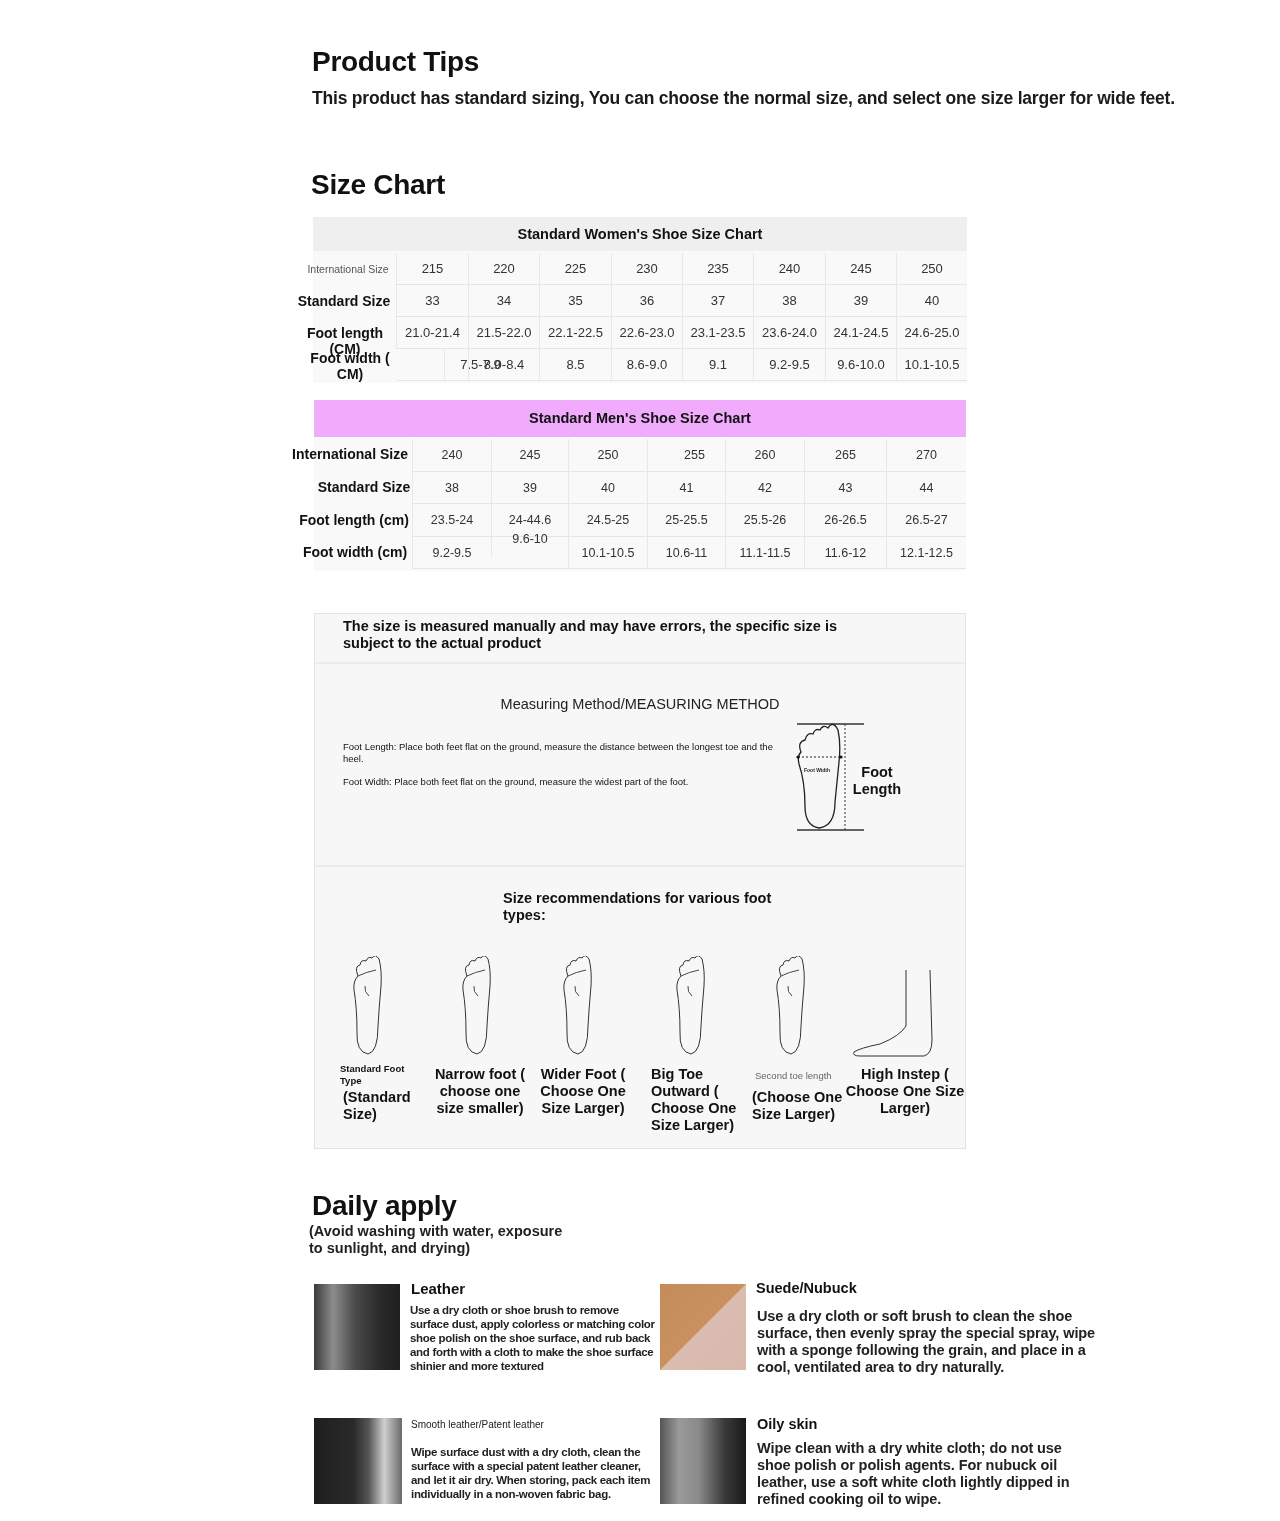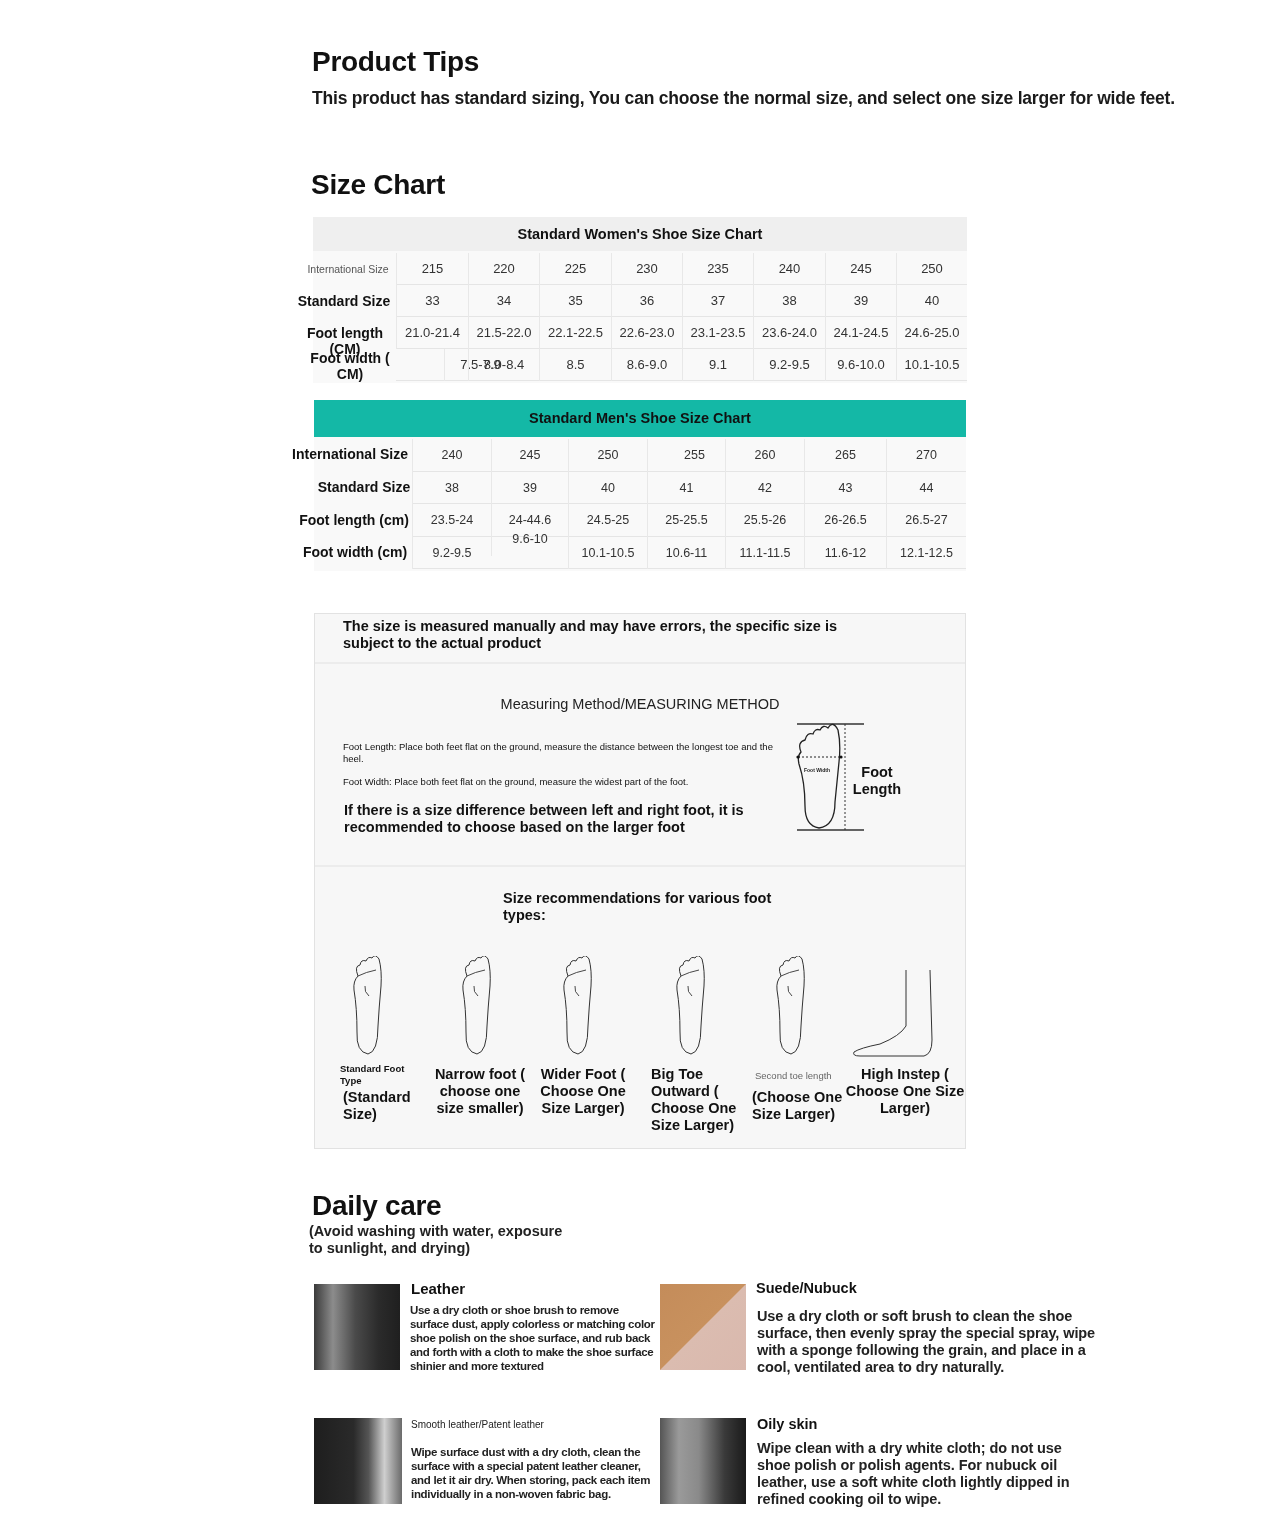--- a/index.html
+++ b/index.html
@@ -76,21 +76,21 @@
       <div class="abs" style="left: 611px; width: 71px; top: 349px; height: 32px; line-height: 32px; text-align: center; font-size: 13px; color: rgb(51, 51, 51); border-left: 1px solid rgb(232, 232, 232); white-space: nowrap;">8.6-9.0</div>
       <div class="abs" style="left: 682px; width: 71px; top: 349px; height: 32px; line-height: 32px; text-align: center; font-size: 13px; color: rgb(51, 51, 51); border-left: 1px solid rgb(232, 232, 232); white-space: nowrap;">9.1</div>
       <div class="abs" style="left: 753px; width: 72px; top: 349px; height: 32px; line-height: 32px; text-align: center; font-size: 13px; color: rgb(51, 51, 51); border-left: 1px solid rgb(232, 232, 232); white-space: nowrap;">9.2-9.5</div>
       <div class="abs" style="left: 825px; width: 71px; top: 349px; height: 32px; line-height: 32px; text-align: center; font-size: 13px; color: rgb(51, 51, 51); border-left: 1px solid rgb(232, 232, 232); white-space: nowrap;">9.6-10.0</div>
       <div class="abs" style="left: 896px; width: 71px; top: 349px; height: 32px; line-height: 32px; text-align: center; font-size: 13px; color: rgb(51, 51, 51); border-left: 1px solid rgb(232, 232, 232); white-space: nowrap;">10.1-10.5</div>
     </div>
 </div>
 
 <div>
   <div class="abs" style="left:314px; top:400px; width:652px; height:171px; background:#f9f9f9;"></div>
-  <div class="abs" style="left:314px; top:400px; width:652px; height:37px; background:#14b8a6; text-align:center; line-height:37px; font-weight:bold; font-size:14.5px;">Standard Men's Shoe Size Chart</div>
+  <div class="abs" style="left:314px; top:400px; width:652px; height:37px; background:#f0abfc; text-align:center; line-height:37px; font-weight:bold; font-size:14.5px;">Standard Men's Shoe Size Chart</div>
   <div id="men-rows">
       <div class="rowhead-abs" style="left: 290px; width: 120px; top: 446px;">International Size</div>
       <div class="abs" style="left: 412px; top: 470.5px; width: 554px; height: 1px; background: rgb(229, 229, 229);"></div>
       <div class="abs" style="left: 412px; width: 79px; top: 439px; height: 32.5px; line-height: 32.5px; text-align: center; font-size: 12.5px; color: rgb(51, 51, 51); border-left: 1px solid rgb(232, 232, 232); white-space: nowrap;">240</div>
       <div class="abs" style="left: 491px; width: 77px; top: 439px; height: 32.5px; line-height: 32.5px; text-align: center; font-size: 12.5px; color: rgb(51, 51, 51); border-left: 1px solid rgb(232, 232, 232); white-space: nowrap;">245</div>
       <div class="abs" style="left: 568px; width: 79px; top: 439px; height: 32.5px; line-height: 32.5px; text-align: center; font-size: 12.5px; color: rgb(51, 51, 51); border-left: 1px solid rgb(232, 232, 232); white-space: nowrap;">250</div>
       <div class="abs" style="left: 647px; width: 78px; top: 439px; height: 32.5px; line-height: 32.5px; text-align: center; font-size: 12.5px; color: rgb(51, 51, 51); border-left: 1px solid rgb(232, 232, 232); white-space: nowrap; padding-left: 16px;">255</div>
       <div class="abs" style="left: 725px; width: 79px; top: 439px; height: 32.5px; line-height: 32.5px; text-align: center; font-size: 12.5px; color: rgb(51, 51, 51); border-left: 1px solid rgb(232, 232, 232); white-space: nowrap;">260</div>
       <div class="abs" style="left: 804px; width: 82px; top: 439px; height: 32.5px; line-height: 32.5px; text-align: center; font-size: 12.5px; color: rgb(51, 51, 51); border-left: 1px solid rgb(232, 232, 232); white-space: nowrap;">265</div>
       <div class="abs" style="left: 886px; width: 80px; top: 439px; height: 32.5px; line-height: 32.5px; text-align: center; font-size: 12.5px; color: rgb(51, 51, 51); border-left: 1px solid rgb(232, 232, 232); white-space: nowrap;">270</div>
@@ -123,21 +123,20 @@
       <div class="abs" style="left: 886px; width: 80px; top: 536.5px; height: 32.5px; line-height: 32.5px; text-align: center; font-size: 12.5px; color: rgb(51, 51, 51); border-left: 1px solid rgb(232, 232, 232); white-space: nowrap;">12.1-12.5</div>
     </div>
 </div>
 
 <div class="panel">
   <div class="panel-text-bold" style="left:28px; top:4px; width:540px;">The size is measured manually and may have errors, the specific size is subject to the actual product</div>
   <div class="panel-divider" style="top:48px;"></div>
   <div class="abs" style="left:0; top:82px; width:650px; text-align:center; font-size:14.5px; color:#222;">Measuring Method/MEASURING METHOD</div>
   <div class="panel-small" style="left:28px; top:127px; width:445px;">Foot Length: Place both feet flat on the ground, measure the distance between the longest toe and the heel.</div>
   <div class="panel-small" style="left:28px; top:162px; width:445px;">Foot Width: Place both feet flat on the ground, measure the widest part of the foot.</div>
-  <div class="panel-text-bold" style="left:29px; top:188px; width:420px; font-weight:bold;">If there is a size difference between left and right foot, it is recommended to choose based on the larger foot</div>
 
   <svg class="abs" style="left:472px; top:108px;" width="80" height="112" viewBox="0 0 80 112">
     <line x1="10" y1="2" x2="77" y2="2" stroke="#333" stroke-width="1.3"></line>
     <line x1="10" y1="108" x2="77" y2="108" stroke="#333" stroke-width="1.3"></line>
     <line x1="58" y1="2" x2="58" y2="108" stroke="#333" stroke-width="1" stroke-dasharray="2,2"></line>
     <path d="M14 30 Q10 20 18 18 Q20 10 26 12 Q28 6 33 8 Q36 2 41 6 Q46 -2 51 8 Q54 22 52 40 Q50 60 48 80 Q48 104 32 106 Q18 104 18 84 Q18 60 12 42 Q10 34 14 30 Z" fill="none" stroke="#222" stroke-width="1.3"></path>
     <line x1="11" y1="35" x2="54" y2="35" stroke="#222" stroke-width="1" stroke-dasharray="2,2"></line>
     <circle cx="11" cy="35" r="1.6" fill="#111"></circle>
     <circle cx="54" cy="35" r="1.6" fill="#111"></circle>
   </svg>
@@ -177,21 +176,21 @@
   <div class="foot-label tiny" style="left:25px; top:449px; width:80px;">Standard Foot Type</div>
   <div class="foot-label" style="left:28px; top:475px; width:80px;">(Standard Size)</div>
   <div class="foot-label" style="left:116px; top:452px; width:98px; text-align:center;">Narrow foot ( choose one size smaller)</div>
   <div class="foot-label" style="left:222px; top:452px; width:92px; text-align:center;">Wider Foot ( Choose One Size Larger)</div>
   <div class="foot-label" style="left:336px; top:452px; width:92px;">Big Toe Outward ( Choose One Size Larger)</div>
   <div class="foot-label grey" style="left:440px; top:453px; width:92px;">Second toe length</div>
   <div class="foot-label" style="left:437px; top:475px; width:92px;">(Choose One Size Larger)</div>
   <div class="foot-label" style="left:530px; top:452px; width:120px; text-align:center;">High Instep ( Choose One Size Larger)</div>
 </div>
 
-<div class="abs h-title" style="left:312px; top:1190px;">Daily care</div>
+<div class="abs h-title" style="left:312px; top:1190px;">Daily apply</div>
 <div class="abs" style="left:309px; top:1223px; width:270px; font-weight:bold; font-size:14.5px; line-height:17px; color:#222;">(Avoid washing with water, exposure to sunlight, and drying)</div>
 
 <div class="care-swatch" style="left:314px; top:1284px; background: linear-gradient(90deg, #3a3a3a 0%, #8c8c8c 22%, #4a4a4a 48%, #2b2b2b 75%, #1f1f1f 100%);"></div>
 <div class="care-title" style="left:411px; top:1280px;">Leather</div>
 <div class="care-body" style="left:410px; top:1303px; width:250px;">Use a dry cloth or shoe brush to remove surface dust, apply colorless or matching color shoe polish on the shoe surface, and rub back and forth with a cloth to make the shoe surface shinier and more textured</div>
 
 <div class="care-swatch" style="left:660px; top:1284px; background: linear-gradient(135deg, #c48c5a 0%, #c8915e 49.5%, #dbbcb0 50.5%, #d9b8ad 100%);"></div>
 <div class="care-title" style="left:756px; top:1280px; font-size:14.5px;">Suede/Nubuck</div>
 <div class="care-body large" style="left:757px; top:1308px; width:340px;">Use a dry cloth or soft brush to clean the shoe surface, then evenly spray the special spray, wipe with a sponge following the grain, and place in a cool, ventilated area to dry naturally.</div>
 

